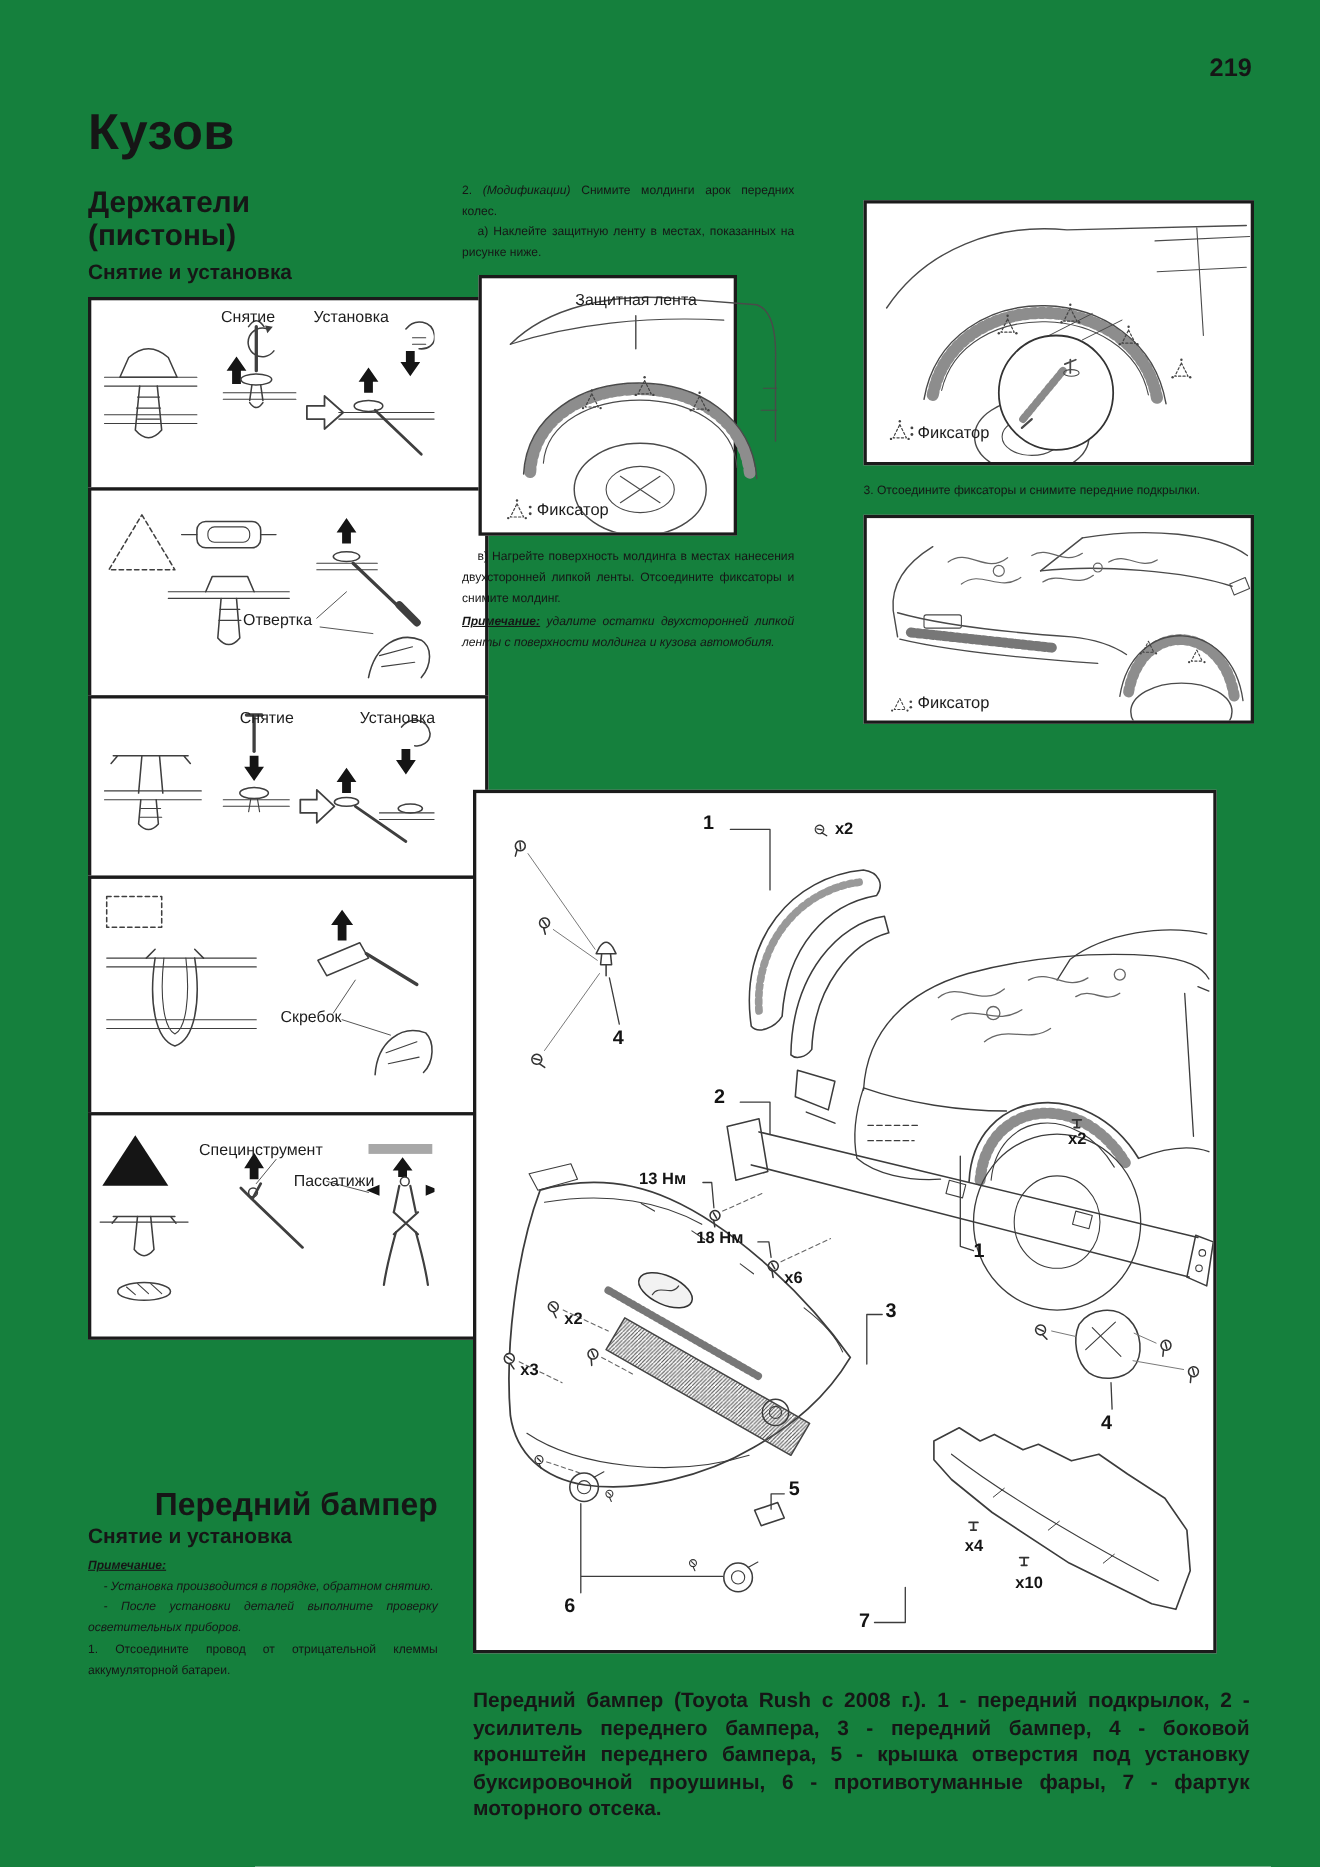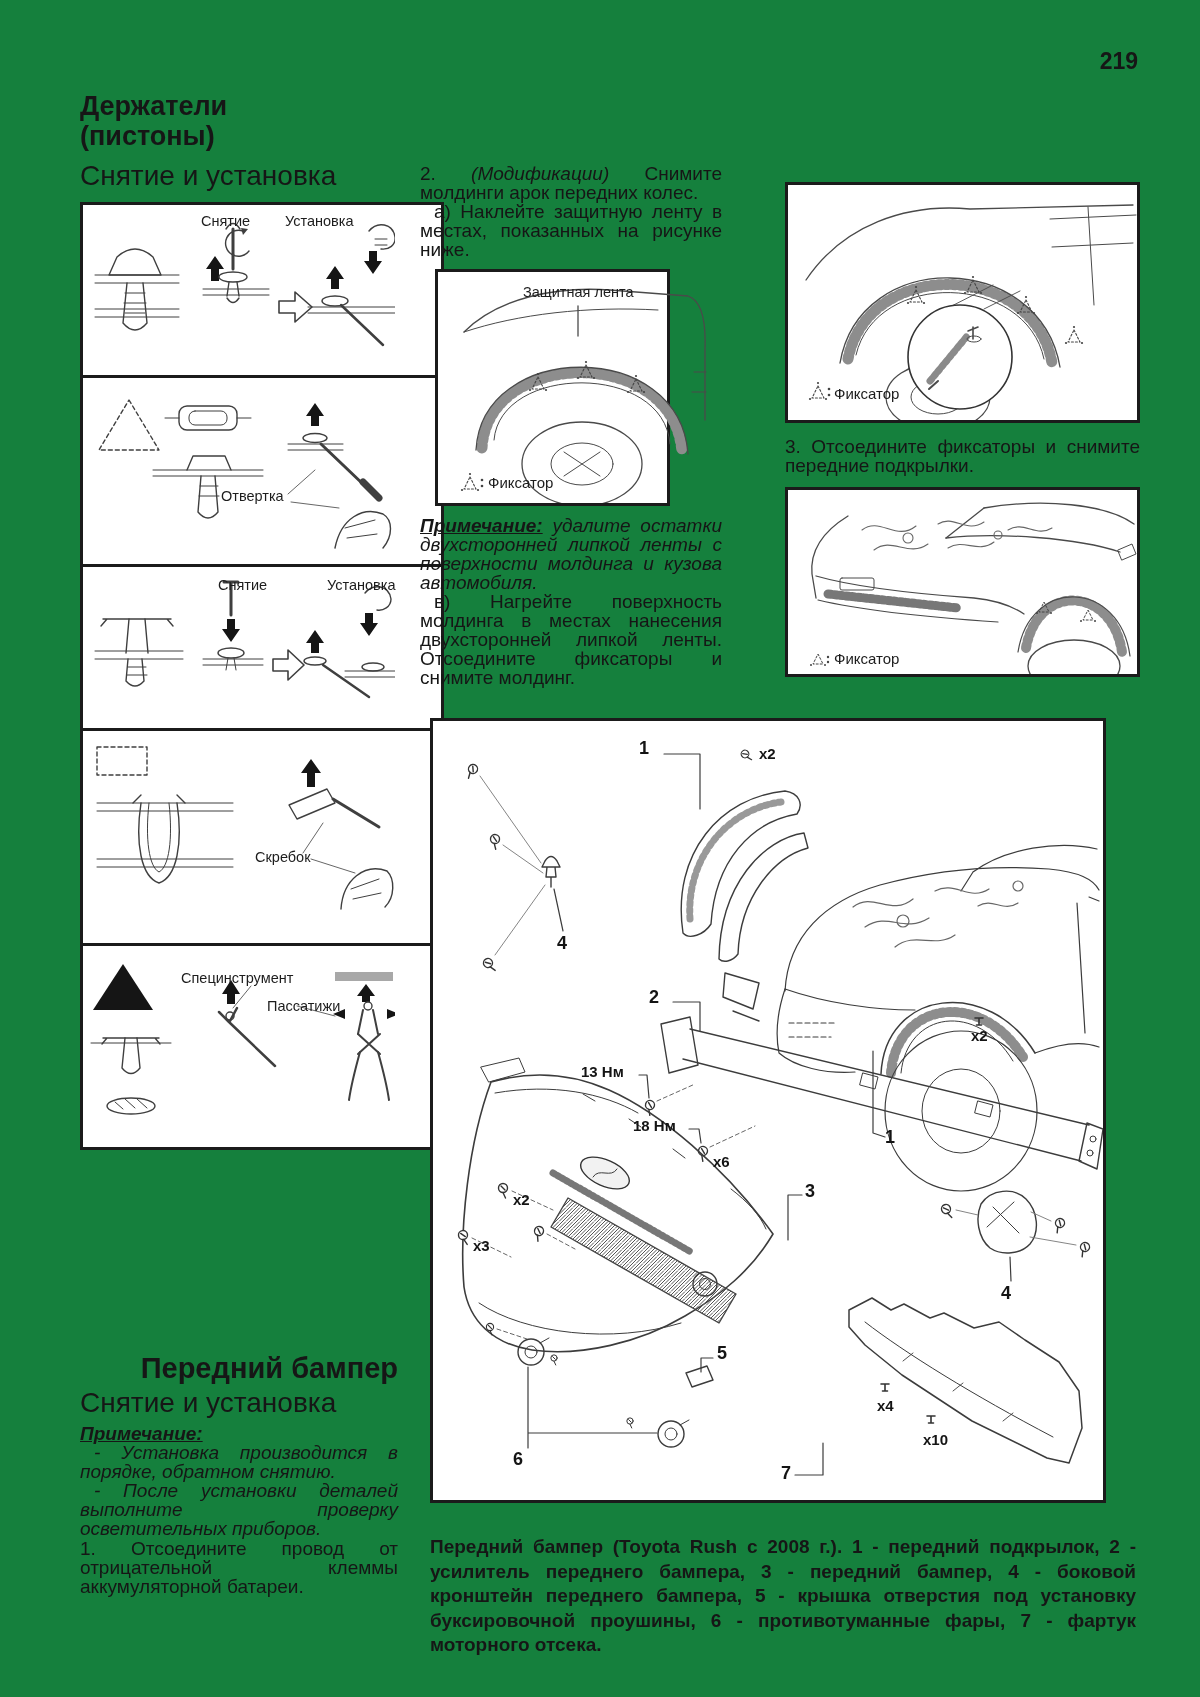--- a/index.html
+++ b/index.html
@@ -6,23 +6,23 @@
   .page{position:relative;width:1200px;height:1697px;background:#15803d;
         font-family:"Liberation Sans",sans-serif;color:#161616;overflow:hidden;}
   .pagenum{position:absolute;top:48px;right:62px;font-size:23px;font-weight:bold;}
   
   .col-left{position:absolute;left:80px;top:92px;width:318px;}
   .col-mid{position:absolute;left:420px;top:164px;width:302px;}
   .col-right{position:absolute;left:785px;top:182px;width:355px;}
   .fb-sec{position:absolute;left:80px;top:1352px;width:318px;}
   h1.t1{font-size:46px;font-weight:bold;margin:0 0 24px 0;letter-spacing:.5px;}
   h2.t2{font-size:27px;font-weight:bold;margin:0;line-height:1.1;}
-  h3.t3{font-size:28px;font-weight:normal;margin:9px 0 5px 0;}
+  h3.t3{font-size:19px;font-weight:bold;margin:9px 0 5px 0;}
   h2.t2b{font-size:29px;font-weight:bold;margin:0 0 2px 0;text-align:right;}
-  p.t{font-size:19px;line-height:19px;margin:0;text-align:justify;}
+  p.t{font-size:11px;line-height:19px;margin:0;text-align:justify;}
   p.t.ind{text-indent:14px;}
   p.t.gap{margin-top:1px;}
   .noteLbl{font-style:italic;text-decoration:underline;font-weight:bold;}
   .it{font-style:italic;}
   
   .figbox{position:relative;border:3px solid #1b1b1b;width:364px;box-sizing:border-box;
           margin-top:-3px;background:#fff;}
   .figbox.first{margin-top:10px;}
   .figlabel{position:absolute;font-size:14.5px;color:#1d1d1d;white-space:nowrap;}
   .legend{position:absolute;font-size:15px;color:#1d1d1d;white-space:nowrap;}
@@ -37,20 +37,21 @@
            font-weight:bold;line-height:24.5px;text-align:justify;}
 </style>
 </head>
 <body>
 
 <div class="page">
 
   <div class="pagenum">219</div>
 
   <div class="col-left">
+    <h1 class="t1">Кузов</h1>
     <h2 class="t2">Держатели</h2>
     <h2 class="t2">(пистоны)</h2>
     <h3 class="t3">Снятие и установка</h3>
 
     <div class="figbox first" style="height:176px">
       <span class="figlabel" style="left:118px;top:8px">Снятие</span>
       <span class="figlabel" style="left:202px;top:8px">Установка</span>
       <svg class="art" width="312" height="170" viewBox="0 0 312 170">
         <g fill="none" stroke="#3f3f3f" stroke-width="1.4" stroke-linecap="round" stroke-linejoin="round">
           <path d="M12,70 H96 M12,78 H96 M12,104 H96 M12,112 H96" stroke-width="1"></path>
@@ -220,25 +221,25 @@
           <use href="#t-m" transform="translate(198,114)"></use>
           <path d="M140,34 V64"></path>
           <path d="M256,100 h12 M254,120 h14" stroke-width="1"></path>
           <use href="#t-m" transform="translate(32,212)"></use>
           <circle cx="44" cy="208" r="1.3" fill="#444" stroke="none"></circle>
           <circle cx="44" cy="214" r="1.3" fill="#444" stroke="none"></circle>
         </g>
       </svg>
     </div>
 
+    <p class="t ind">в) Нагрейте поверхность молдинга в местах нанесения двухсторонней липкой ленты. Отсоедините фиксаторы и снимите молдинг.</p>
     <p class="t" style="margin-top:2px">
       <span class="noteLbl">Примечание:</span>
       <span class="it">удалите остатки двухсторонней липкой ленты с поверхности молдинга и кузова автомобиля.</span>
     </p>
-    <p class="t ind">в) Нагрейте поверхность молдинга в местах нанесения двухсторонней липкой ленты. Отсоедините фиксаторы и снимите молдинг.</p>
   </div>
 
   <div class="col-right">
     <div class="figbox" style="width:355px;height:241px;margin-top:0">
       <span class="legend" style="left:46px;top:200px">Фиксатор</span>
       <svg class="art" width="349" height="235" viewBox="0 0 349 235">
         <defs>
           <g id="t-r1">
             <path d="M0,-7 L6,5 H-6 Z" fill="none" stroke="#444" stroke-width="1.1" stroke-dasharray="2,2"></path>
             <circle cx="-8" cy="6" r="1.1" fill="#444" stroke="none"></circle>

